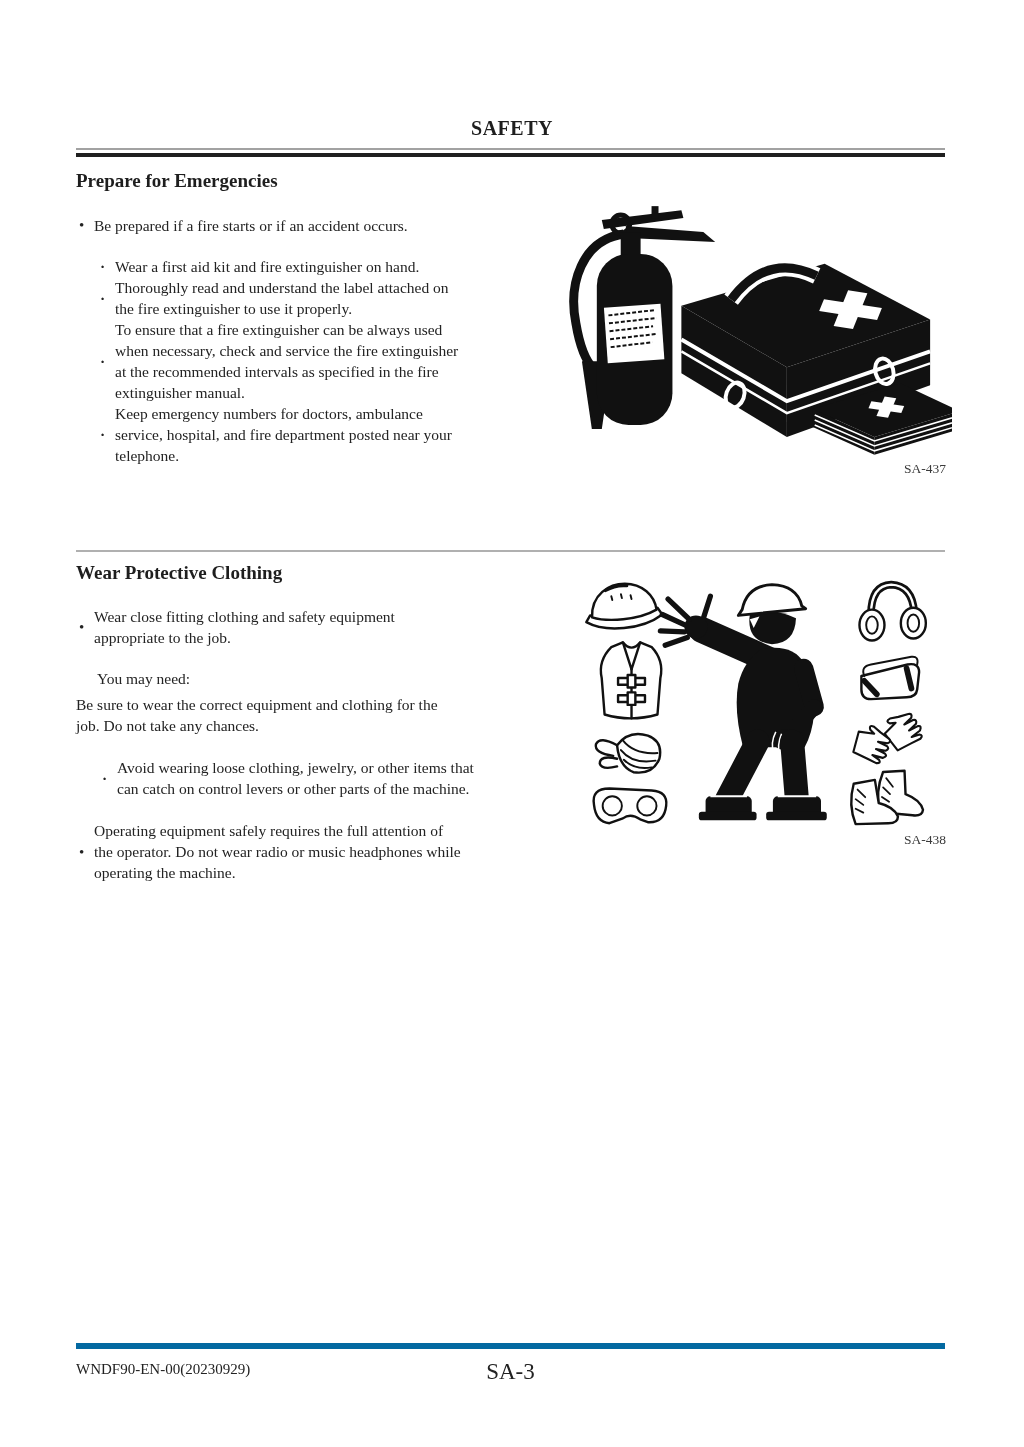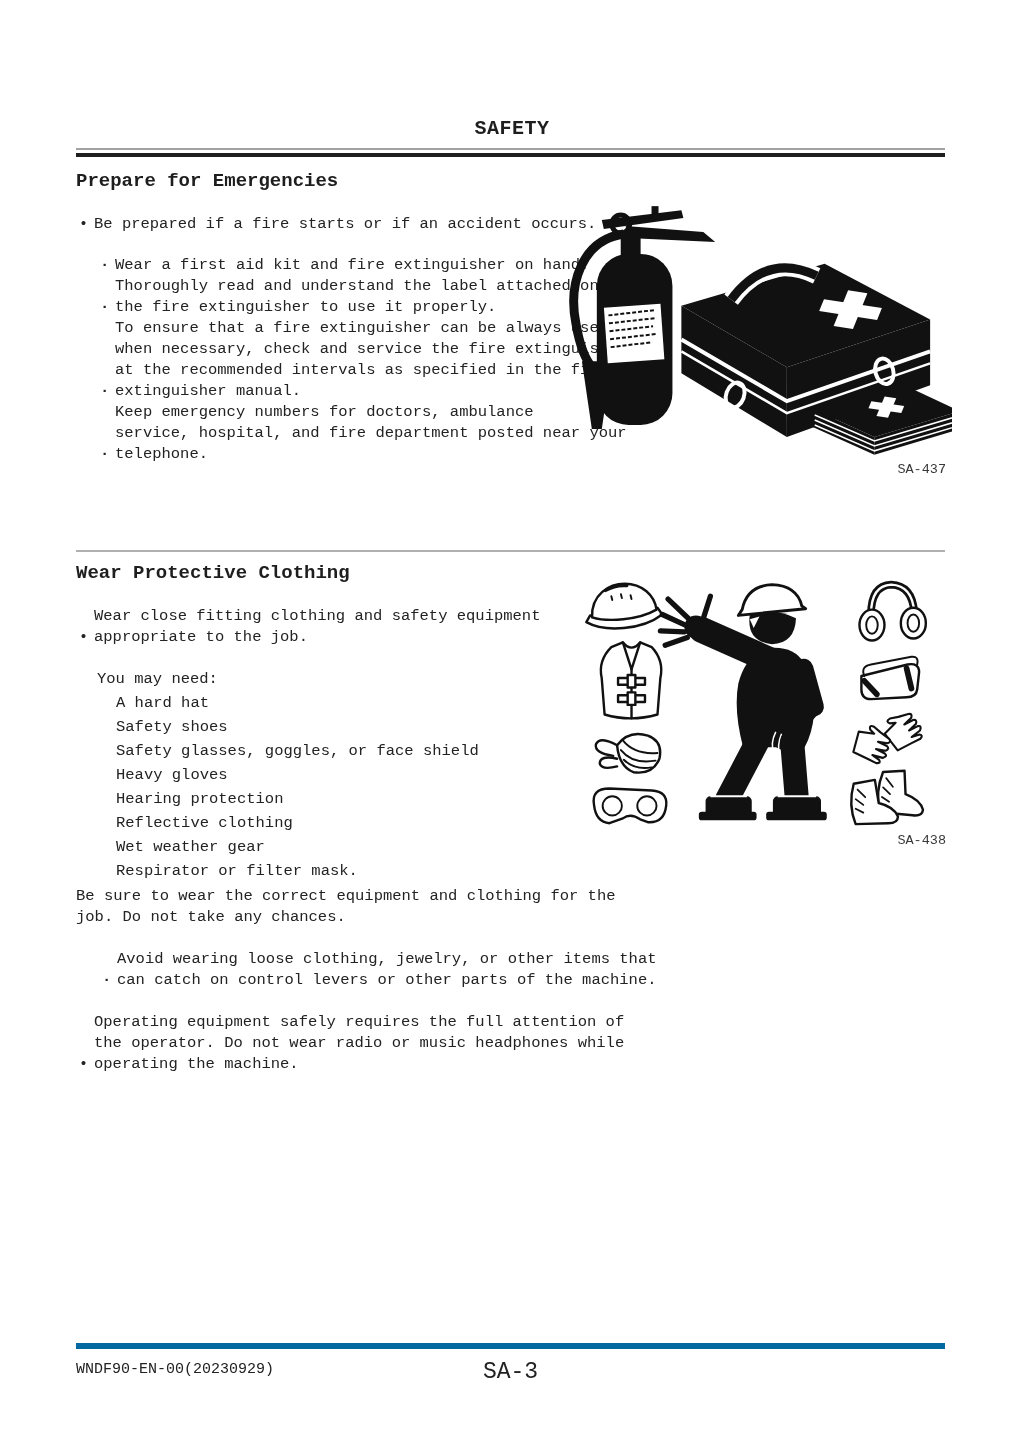--- a/index.html
+++ b/index.html
@@ -1,37 +1,37 @@
 <!DOCTYPE html>
 <html><head>
 <meta charset="utf-8">
 <style>
   * { margin:0; padding:0; box-sizing:border-box; }
   html,body { background:#e8e8e8; }
   .page {
     position:relative; width:1024px; height:1447px; margin:0 auto;
     background:#ffffff; color:#232323;
-    font-family:Liberation Mono, monospace; overflow:hidden;padding-left:32px;
+    font-family:Liberation Serif, serif; overflow:hidden;padding-left:32px;
   }
   .header-title {
     position:absolute; top:117px; left:0; width:100%;
     text-align:center; font-size:20px; font-weight:bold; letter-spacing:.5px; color:#1e1e1e;
   }
   .header-rule { position:absolute; top:148px; left:76px; width:869px; border-top:2px solid #a2a2a2; }
   .header-rule .thick { margin-top:3px; border-top:4px solid #1f1f1f; }
 
   .section { position:absolute; left:76px; width:872px; }
   .section-emergencies { top:170px; }
   .section-clothing { top:562px; }
   .section h2 { font-size:19px; font-weight:bold; color:#1e1e1e; }
 
   .body-txt { font-size:15.5px; line-height:21px; }
   .pre { white-space:pre-line; }
 
-  .bullet-row { display:flex; align-items:flex-end; }
+  .bullet-row { display:flex; align-items:center; }
   .bullet-row .marker { flex:0 0 18px; padding-left:3px; }
   .marker-dot::before { content:"\2022"; font-size:15px; }
   .marker-mid::before { content:"\00B7"; font-weight:bold; }
 
   .intro-row { margin-top:22px; }
   .sublist { margin-top:20px; margin-left:23px; }
   .sublist .marker { flex:0 0 16px; padding-left:1px; }
 
   .need-heading { margin-left:21px; margin-top:19px; line-height:24px; }
   .need-list { margin-left:40px; }
@@ -154,30 +154,20 @@
   <div class="section section-clothing">
     <h2>Wear Protective Clothing</h2>
 
     <div class="bullet-row intro-row body-txt">
       <span class="marker marker-dot"></span>
       <span class="pre">Wear close fitting clothing and safety equipment
 appropriate to the job.</span>
     </div>
 
     <div class="need-heading body-txt">You may need:</div>
-    <div class="need-list body-txt">
-      <div class="need-item">A hard hat</div>
-      <div class="need-item">Safety shoes</div>
-      <div class="need-item">Safety glasses, goggles, or face shield</div>
-      <div class="need-item">Heavy gloves</div>
-      <div class="need-item">Hearing protection</div>
-      <div class="need-item">Reflective clothing</div>
-      <div class="need-item">Wet weather gear</div>
-      <div class="need-item">Respirator or filter mask.</div>
-    </div>
 
     <div class="note body-txt pre">Be sure to wear the correct equipment and clothing for the
 job. Do not take any chances.</div>
 
     <div class="caution-list">
       <div class="bullet-row body-txt">
         <span class="marker marker-mid"></span>
         <span class="pre">Avoid wearing loose clothing, jewelry, or other items that
 can catch on control levers or other parts of the machine.</span>
       </div>

